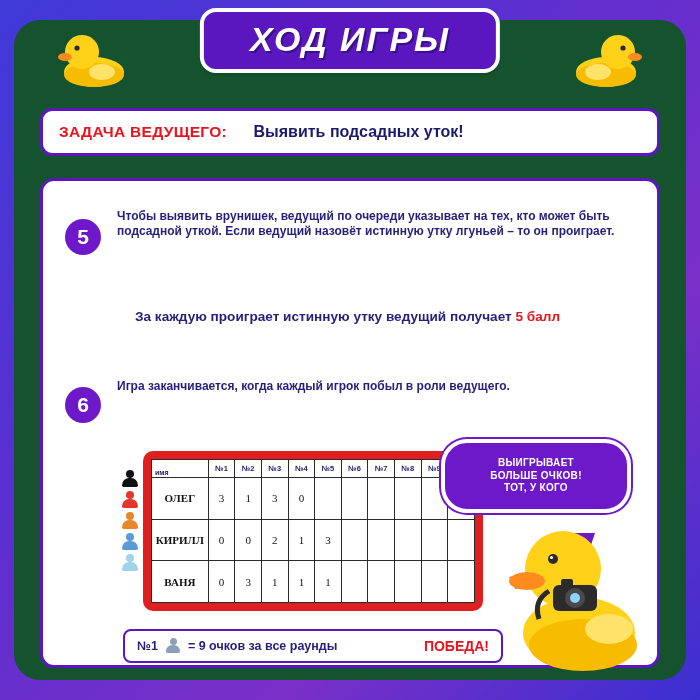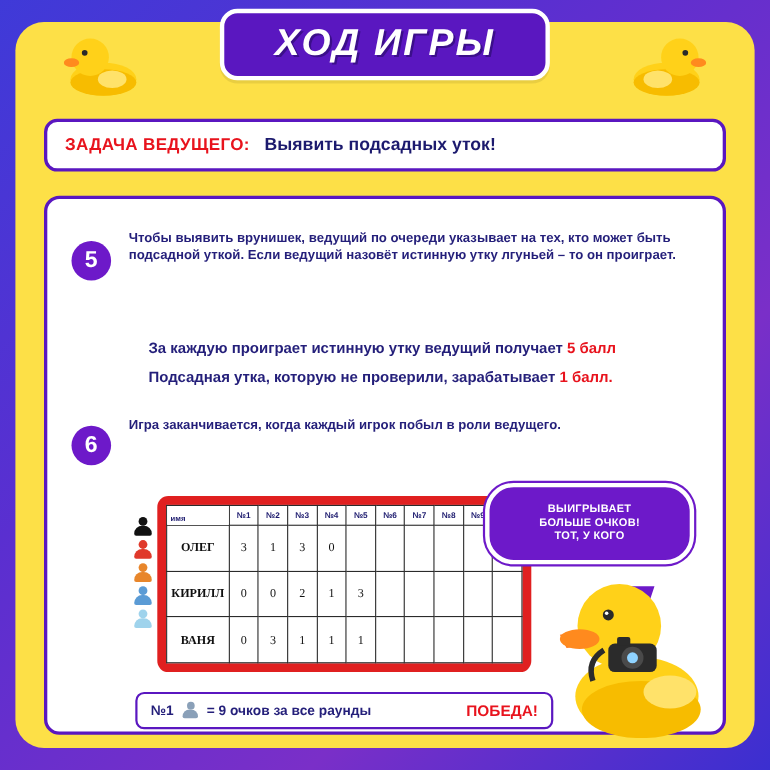--- a/index.html
+++ b/index.html
@@ -4,21 +4,21 @@
 <style>
   html,body{margin:0;padding:0;}
   body{
     width:700px;height:700px;overflow:hidden;
     font-family:"Liberation Sans", sans-serif;
     background:linear-gradient(135deg,#3f3ad8 0%,#5a2fd0 35%,#7a2fc8 70%,#3b2fd0 100%);
     position:relative;
   }
   .card{
     position:absolute;left:14px;top:20px;width:672px;height:660px;
-    background:#fde047;border-radius:26px;
+    background:#14532d;border-radius:26px;
   }
   
   .title-wrap{
     position:absolute;left:50%;transform:translateX(-50%);top:-12px;
     background:#5a17c0;border:4px solid #ffffff;border-radius:16px;
     padding:8px 46px 10px 46px;box-shadow:0 3px 0 rgba(0,0,0,.08);
   }
   .title{
     color:#ffffff;font-weight:bold;font-size:34px;letter-spacing:2px;
     text-transform:uppercase;font-style:italic;white-space:nowrap;
@@ -27,21 +27,21 @@
   
   .duck{position:absolute;}
   .duck svg{display:block;}
   
   .task-box{
     position:absolute;left:26px;top:88px;width:620px;
     border:3px solid #5a17c0;border-radius:12px;background:#fff;
     padding:12px 16px;box-sizing:border-box;
   }
   .task-label{color:#e8131d;font-weight:bold;font-size:15.5px;letter-spacing:.3px;}
-  .task-text{color:#1c1a6e;font-weight:bold;font-size:16px;margin-left:9px;}
+  .task-text{color:#1c1a6e;font-weight:bold;font-size:16px;margin-left:22px;}
   
   .rules-box{
     position:absolute;left:26px;top:158px;width:620px;height:490px;
     border:3px solid #5a17c0;border-radius:14px;background:#fff;box-sizing:border-box;
   }
   .rule{position:relative;}
   .bullet{
     position:absolute;width:36px;height:36px;border-radius:50%;
     background:#6d19c9;color:#fff;font-weight:bold;font-size:21px;
     display:flex;align-items:center;justify-content:center;
@@ -136,23 +136,20 @@
   </div>
 
   <div class="rules-box">
 
     <div class="rule">
       <div class="bullet" style="left:22px;top:38px;">5</div>
       <div class="rule-text" style="position:absolute;left:74px;top:28px;width:512px;">Чтобы выявить врунишек, ведущий по очереди указывает на тех, кто может быть подсадной уткой. Если ведущий назовёт истинную утку лгуньей – то он проиграет.</div>
       <div style="position:absolute;left:92px;top:126px;width:500px;">
         <div class="sub-text">
           <span>За каждую проиграет истинную утку ведущий получает </span><span class="pts">5 балл</span>
-        </div>
-        <div class="sub-text" style="margin-top:6px;">
-          <span>Подсадная утка, которую не проверили, зарабатывает </span><span class="pts">1 балл.</span>
         </div>
       </div>
     </div>
 
     <div class="rule">
       <div class="bullet" style="left:22px;top:206px;">6</div>
       <div class="rule-text" style="position:absolute;left:74px;top:198px;width:480px;">Игра заканчивается, когда каждый игрок побыл в роли ведущего.</div>
     </div>
 
     <div class="players">

